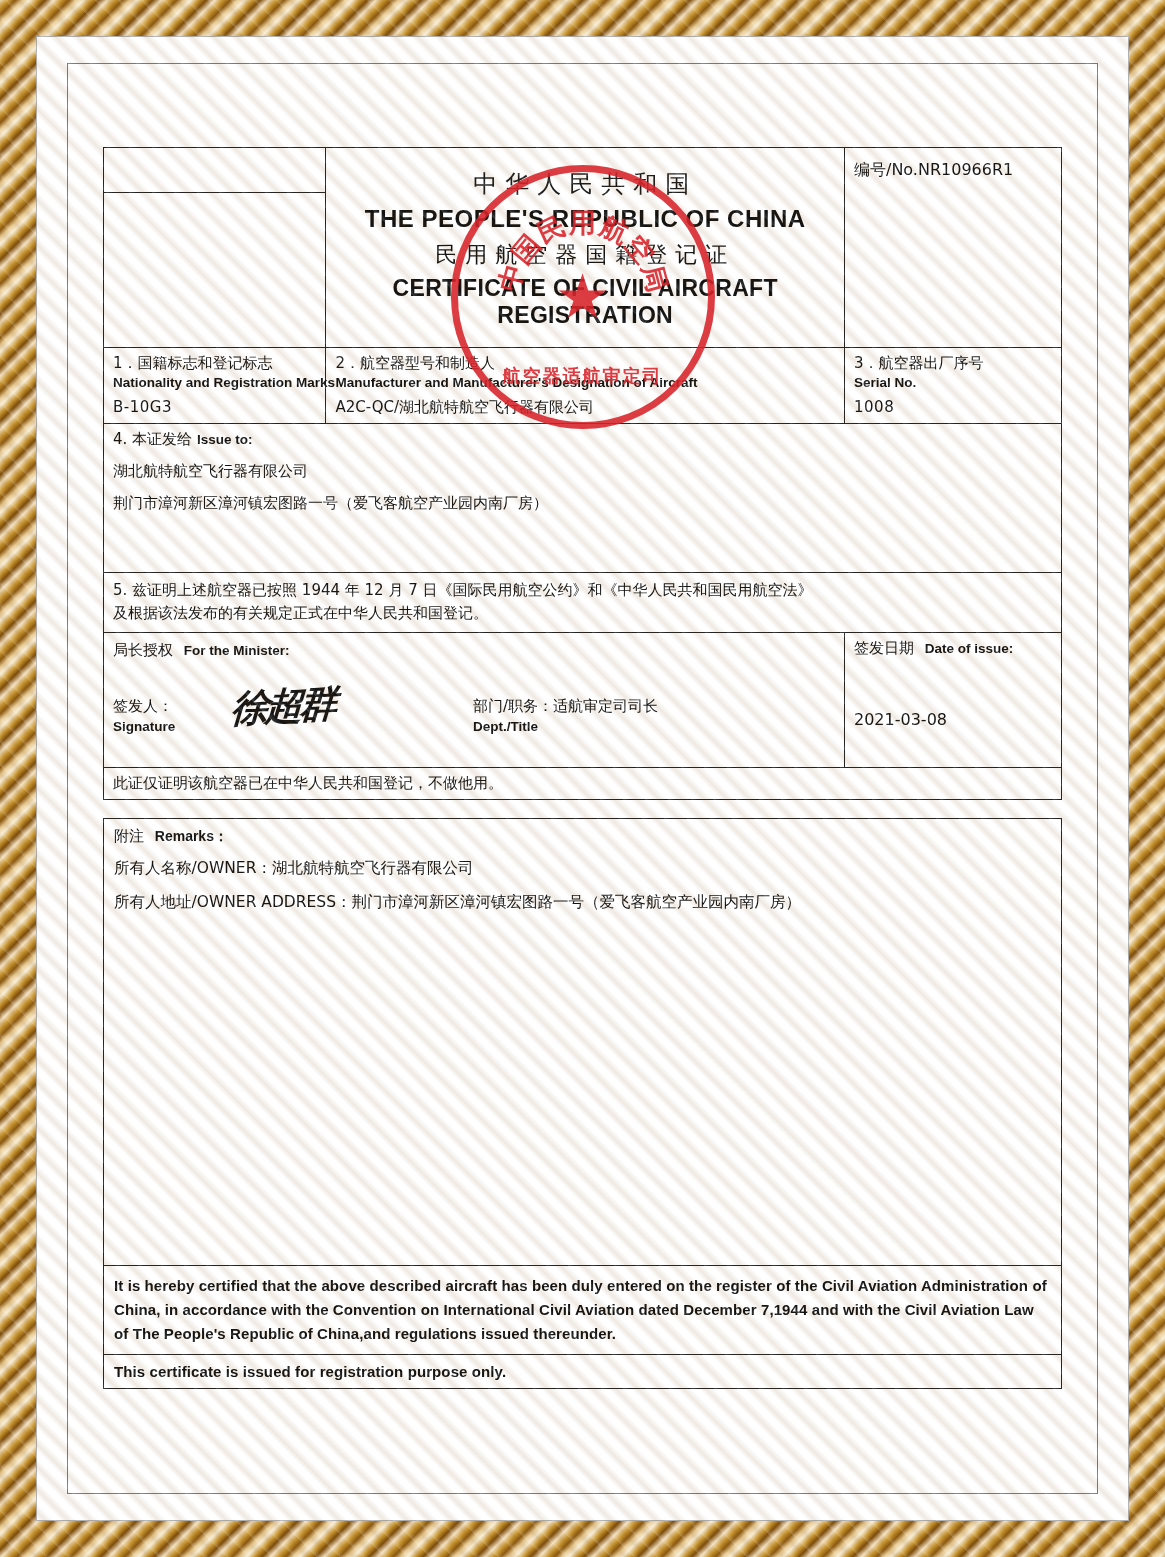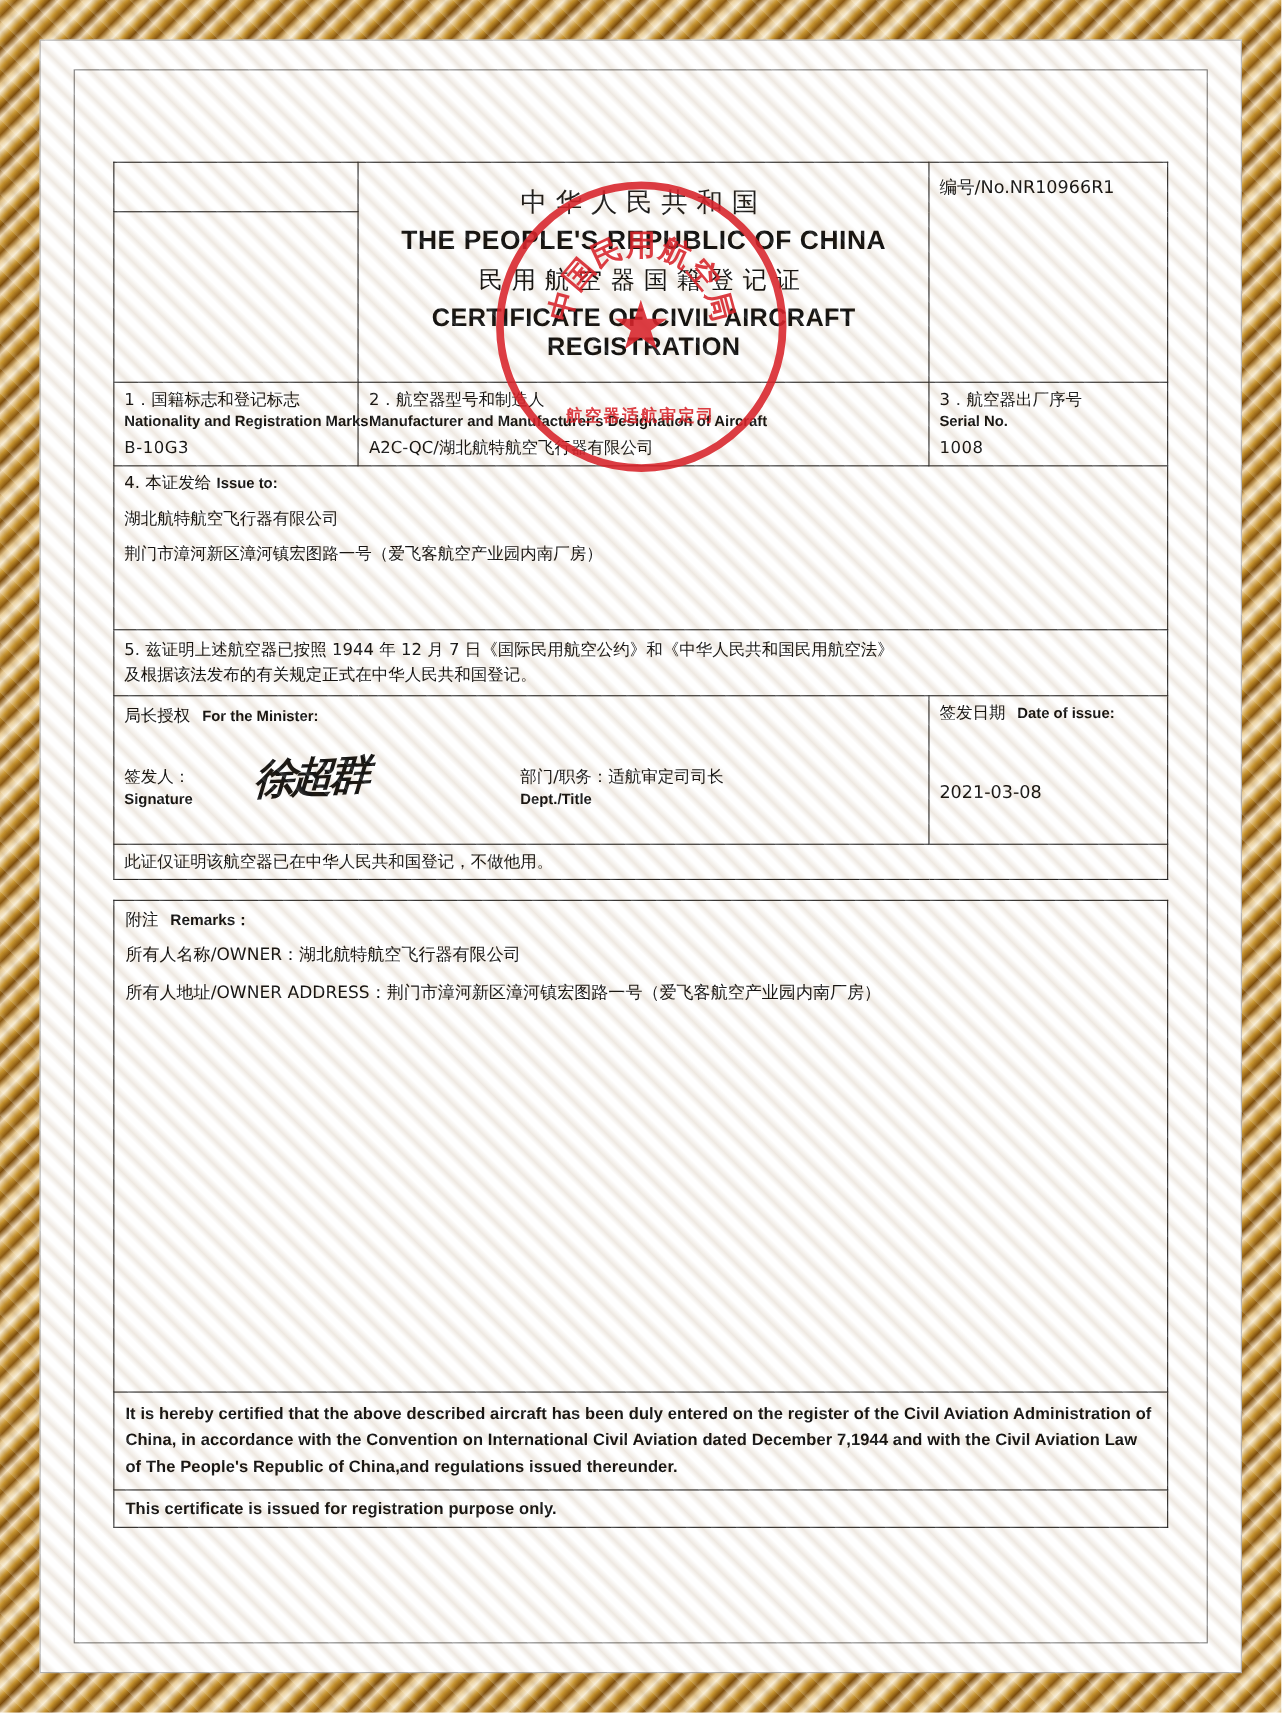--- a/index.html
+++ b/index.html
@@ -278,21 +278,21 @@
     font-weight: bold;
     color: #d8232a;
     transform-origin: 0 0;
   }
   .seal .sub {
     position: absolute;
     left: 50%;
     bottom: 34px;
     transform: translateX(-50%);
     font-family: "DejaVu Sans", sans-serif;
-    font-size: 15px;
+    font-size: 18px;
     font-weight: bold;
     color: #d8232a;
     letter-spacing: 2px;
     white-space: nowrap;
   }
 </style>
 </head>
 <body>
 
 <div class="page">

